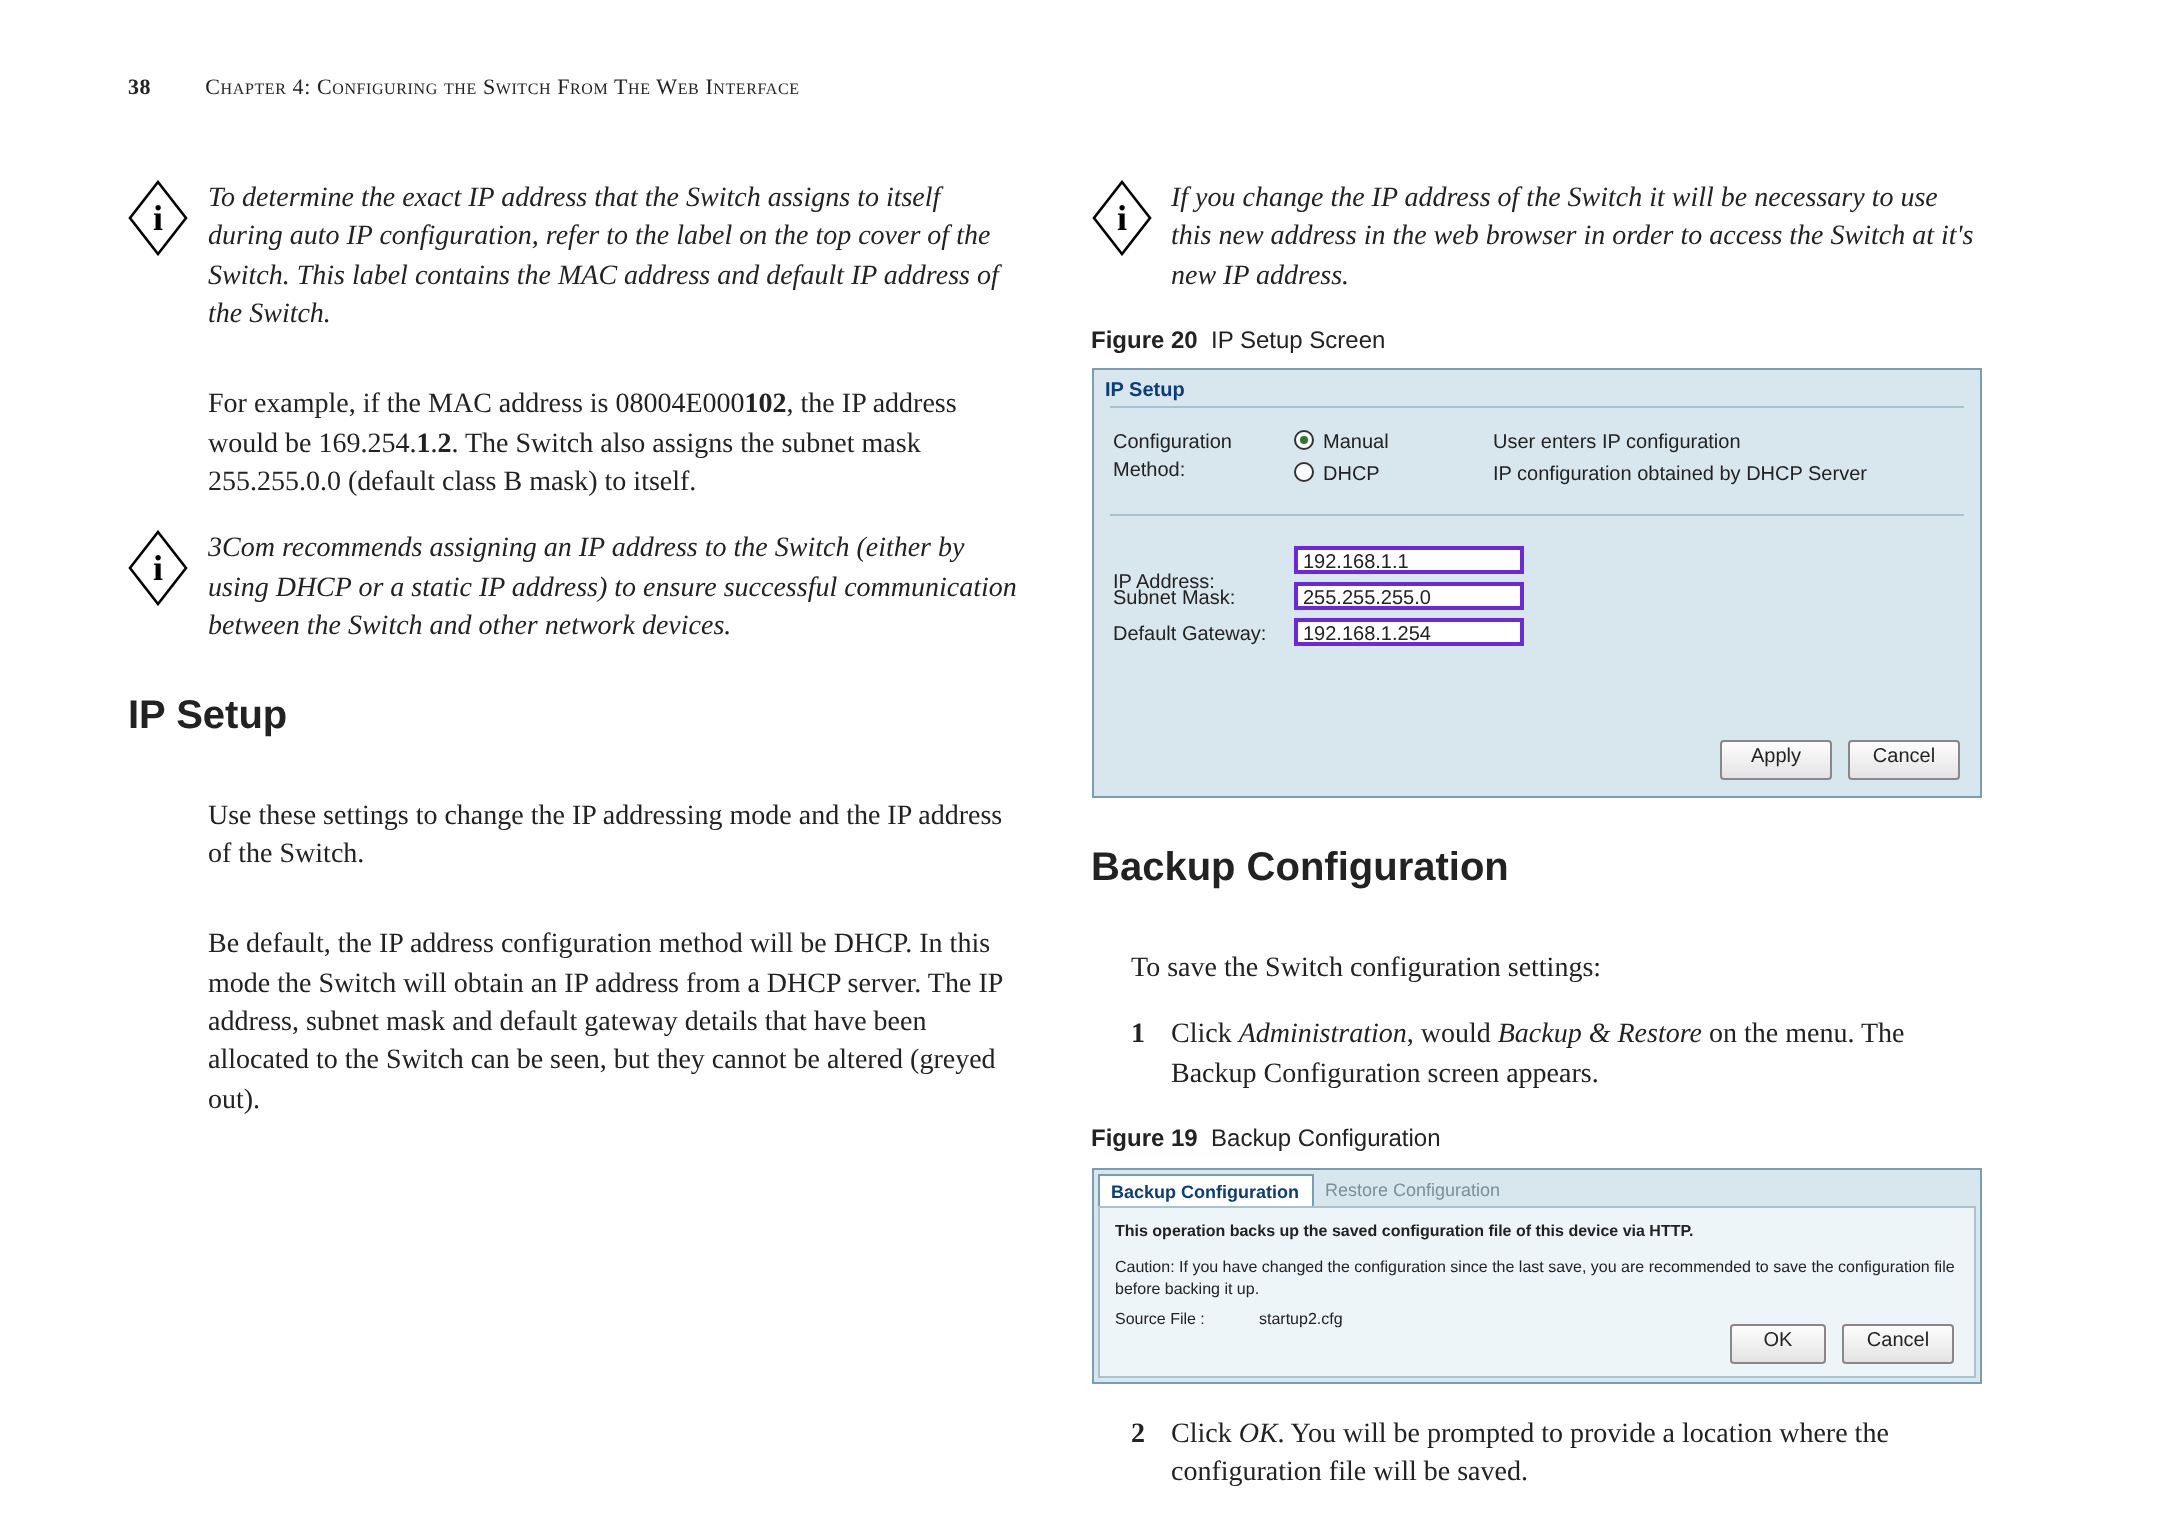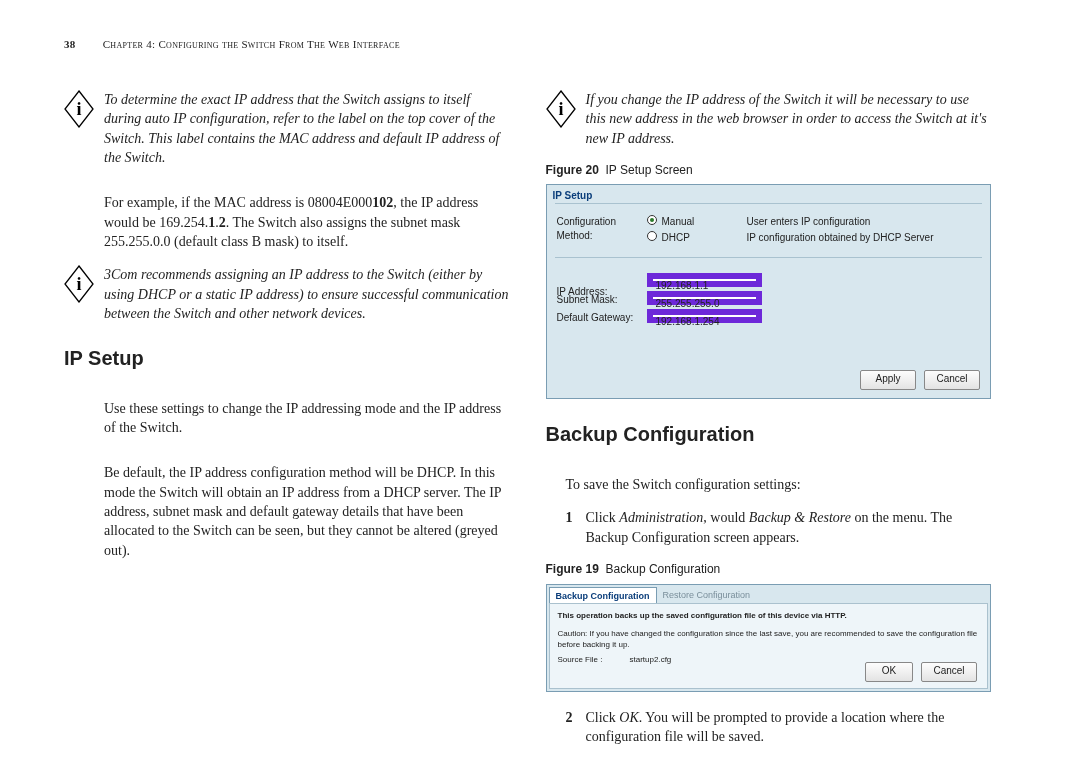--- a/index.html
+++ b/index.html
@@ -87,21 +87,21 @@
     color:#0a3d7a; font-size:10px; font-weight:bold;
   }
   .ip-sep { position:absolute; left:8px; right:8px; top:18px;
     border-top:1px solid #a9c2cf; }
   .lbl { position:absolute; font-size:10px; }
   .radio { position:absolute; width:10px; height:10px; border:1px solid #333;
     border-radius:50%; background:#fff; box-sizing:border-box; }
   .radio.sel::after{ content:""; position:absolute; left:2px; top:2px;
     width:4px; height:4px; background:#2a7a2a; border-radius:50%; }
   .field { position:absolute; width:115px; height:14px; background:#fff;
-    border:6px solid #6d28d9; font-size:10px; padding:0 3px; box-sizing:border-box;
+    border:2px solid #6d28d9; font-size:10px; padding:0 3px; box-sizing:border-box;
     line-height:13px; }
   .btn { position:absolute; height:18px; min-width:54px;
     background: linear-gradient(#fdfdfd,#e3e3e3);
     border:1px solid #888; font-size:10px; text-align:center; line-height:16px;
     border-radius:2px; }
   .ip-sep2 { position:absolute; left:8px; right:8px; top:72px;
     border-top:1px solid #a9c2cf; }
   
   .bk-shot { height:108px; position:relative; margin-bottom:16px; }
   .tab { position:absolute; top:2px; height:16px; font-size:9px;

